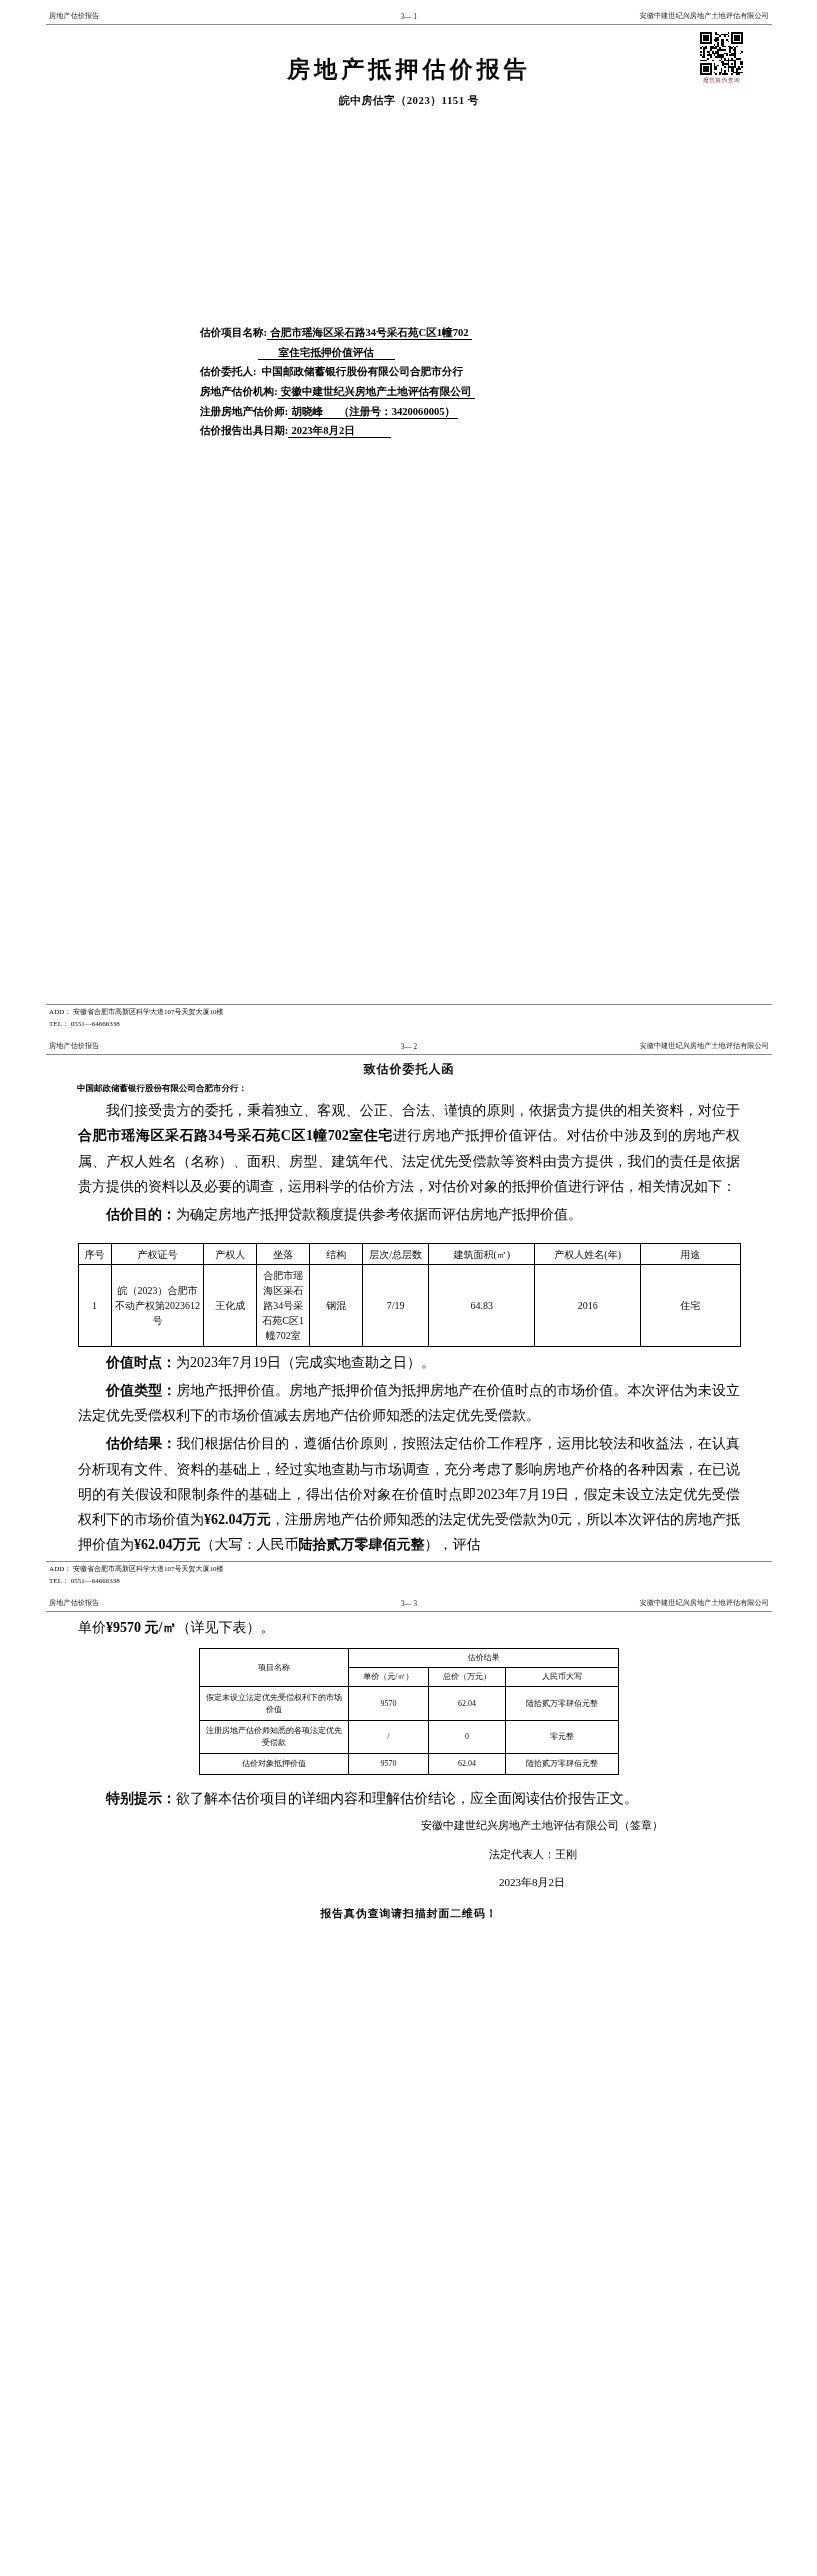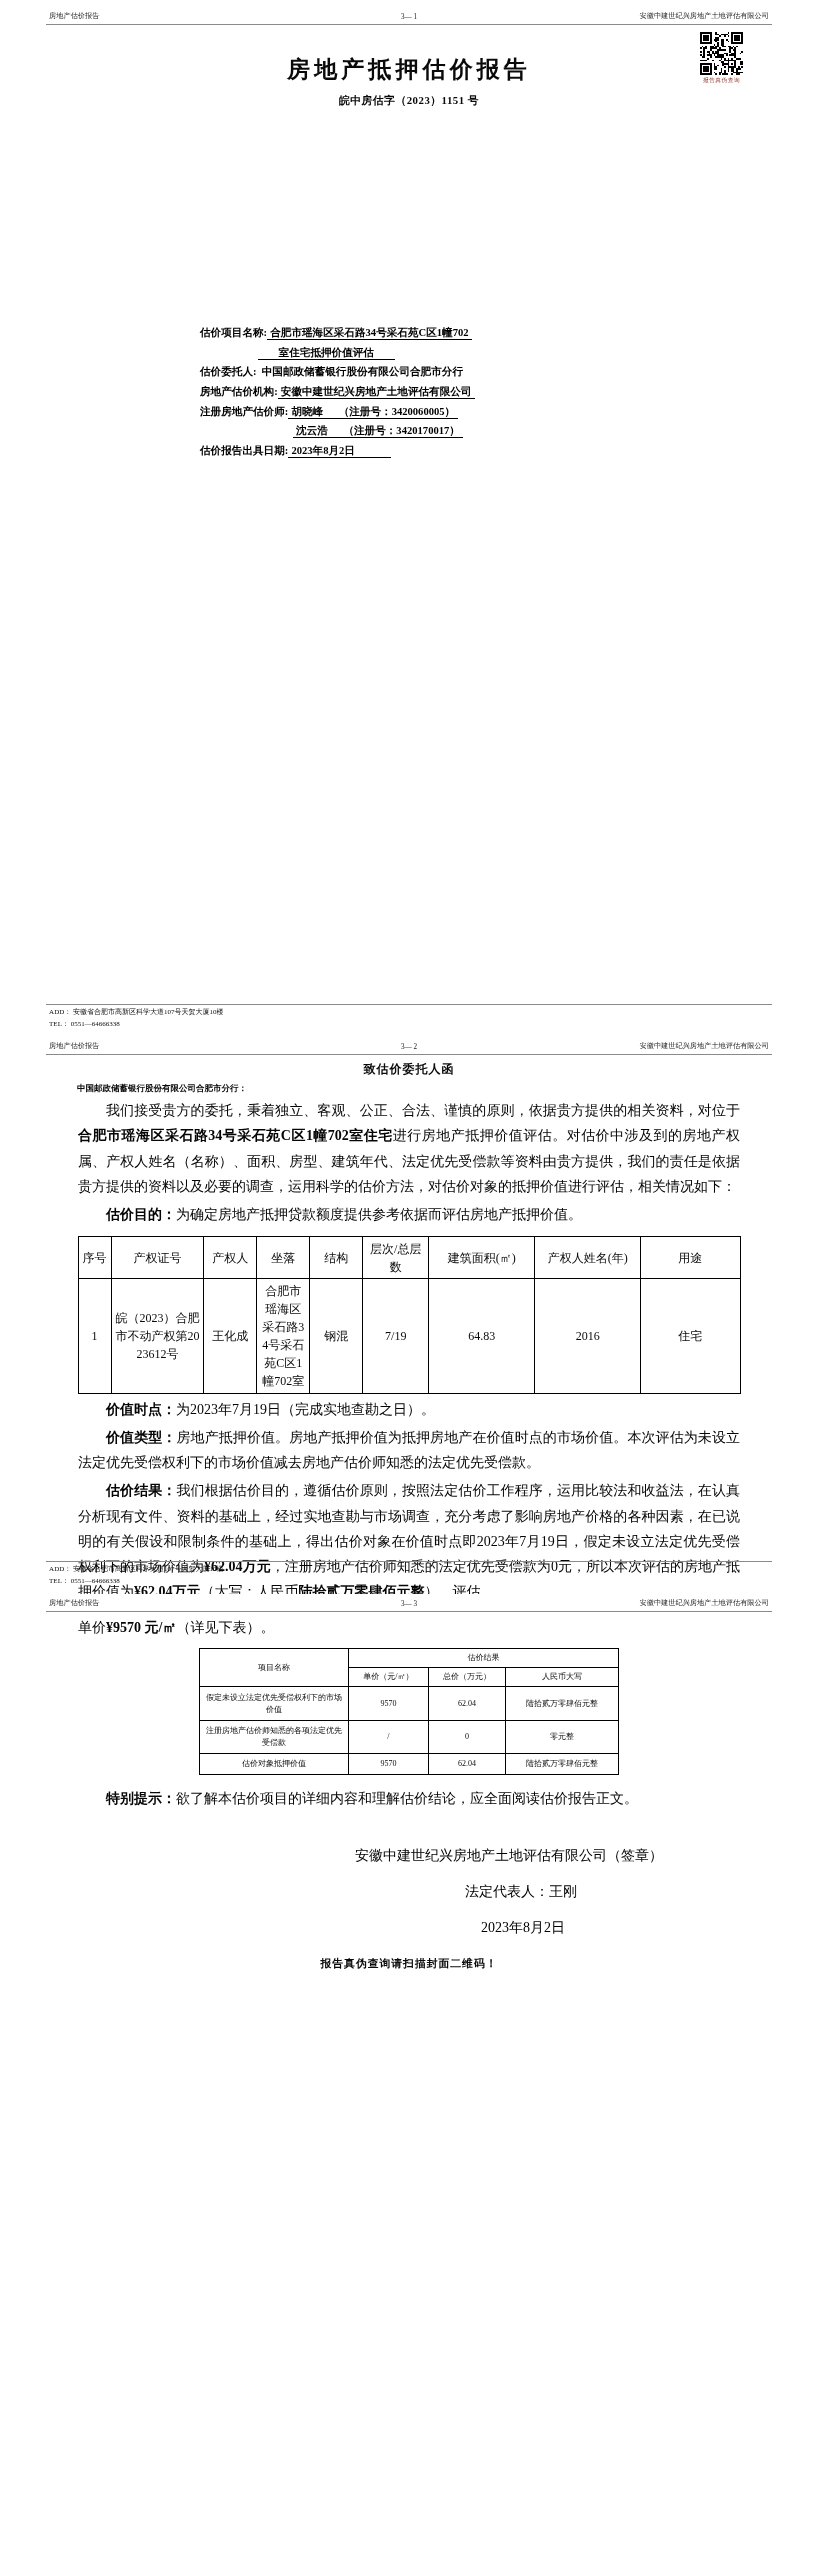--- a/index.html
+++ b/index.html
@@ -35,32 +35,32 @@
   .val{padding-left:5.2px;}
   .padded-r{padding-right:36px;}
   .padded-c{padding:0 20.6px 1px 20.6px;}
 
   .letter-title{margin:6.2px 0 0 0;text-align:center;font-size:12px;font-weight:700;letter-spacing:1px;}
   .salutation{margin:5.2px 77px 0 77px;font-size:8.5px;font-weight:700;}
   .body{margin:3.1px 78px 0 78px;font-size:14px;line-height:1.8;text-align:justify;color:#050505;}
   .ind{text-indent:2em;}
   b{font-weight:700;}
 
-  .tb1{margin:9px auto 0 auto;border-collapse:collapse;width:663px;font-size:12px;table-layout:fixed;padding-left:24px;}
+  .tb1{margin:16px auto 0 auto;border-collapse:collapse;width:663px;font-size:10px;table-layout:fixed;padding-left:24px;}
   .tb1 th,.tb1 td{border:0.5px solid #000;padding:2.6px 2.1px;text-align:center;vertical-align:middle;
                   font-weight:400;word-break:break-all;line-height:1.5;}
 
   .unit-line{margin-top:3px;}
   .tb2{margin:8.2px auto 0 auto;border-collapse:collapse;width:420px;font-size:8px;table-layout:fixed;}
   .tb2 td{border:0.5px solid #000;padding:4.1px 4.1px;text-align:center;vertical-align:middle;
           word-break:break-all;line-height:1.5;}
   .tb2 .hcell{padding:3.1px 4.1px;}
 
   .special{margin-top:11.3px;}
-  .sign{margin-top:27px;font-size:14px;line-height:2.55;color:#000;}
+  .sign{font-size:11px;line-height:2.55;color:#000;}
   .s1{text-align:right;padding-right:155px;}
   .s2{text-align:right;padding-right:241px;}
   .s3{text-align:right;padding-right:253px;}
   .qr-notice{margin-top:11.3px;text-align:center;font-size:10.8px;font-weight:700;letter-spacing:1px;}
 </style>
 </head>
 <body>
 
 <div class="doc">
 
@@ -289,23 +289,20 @@
       </div>
       <div class="frow">
         <span>估价委托人:</span><span class="val">中国邮政储蓄银行股份有限公司合肥市分行</span>
       </div>
       <div class="frow">
         <span>房地产估价机构:</span><span class="u">安徽中建世纪兴房地产土地评估有限公司</span>
       </div>
       <div class="frow">
         <span>注册房地产估价师:</span><span class="u"><span>胡晓峰</span><span class="gap">（注册号：3420060005）</span></span>
       </div>
-      <div class="frow cont2">
-        <span class="u"><span>沈云浩</span><span class="gap">（注册号：3420170017）</span></span>
-      </div>
       <div class="frow">
         <span>估价报告出具日期:</span><span class="u padded-r">2023年8月2日</span>
       </div>
     </div>
 
     <div class="ftr">
       <div>ADD：  安徽省合肥市高新区科学大道107号天贺大厦10楼</div>
       <div>TEL：  0551—64666338</div>
     </div>
   </section>

